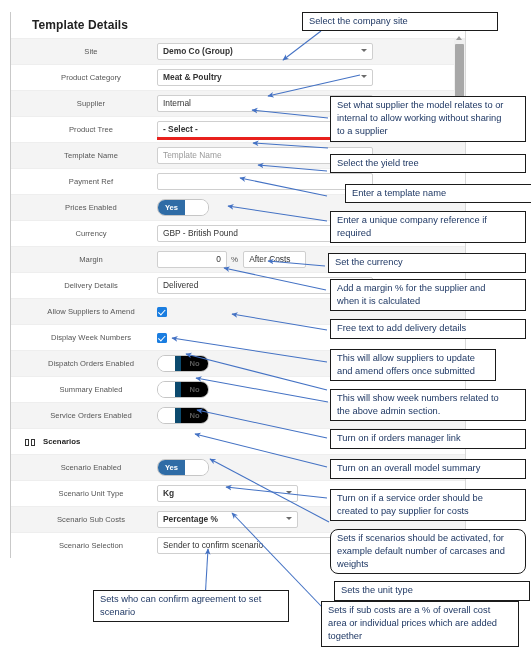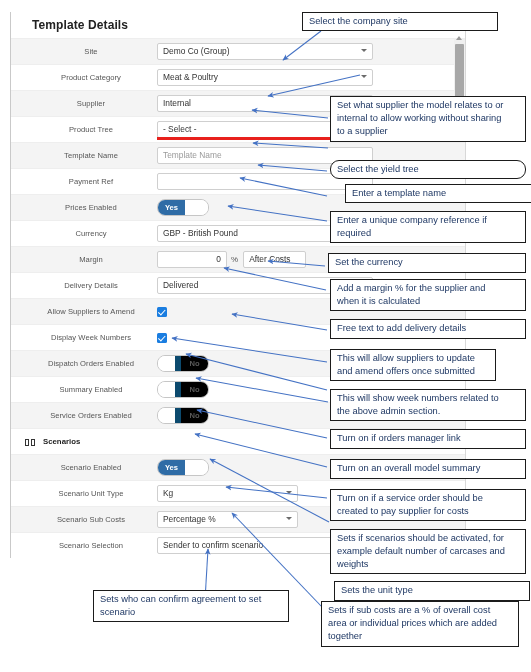--- a/index.html
+++ b/index.html
@@ -91,21 +91,21 @@
     line-height: 15px;
     padding: 0 5px;
     display: block;
     font-family: "Liberation Sans", sans-serif;
   }
   .fld.wide   { width: 216px; }
   .fld.medium { width: 141px; }
   .fld.num    { width: 70px; text-align: right; }
   .fld.small  { width: 63px; }
   .fld.placeholder { color: #9a9a9a; }
-  .fld.sel { position: relative; padding-right: 11px; }
+  .fld.sel { position: relative; padding-right: 11px; font-weight: bold; }
   .sel-wrap { position: relative; display: inline-block; }
   .caret {
     position: absolute;
     right: 6px;
     top: 6px;
     width: 0; height: 0;
     border-left: 3px solid transparent;
     border-right: 3px solid transparent;
     border-top: 3.4px solid #6b6b6b;
     pointer-events: none;
@@ -442,21 +442,21 @@
     <path d="M327,498 L226,487"></path>
     <path d="M322,607 L232,513"></path>
     <path d="M205,600 L208,549"></path>
   </g>
 </svg>
 
 <div class="callout" style="left:302px; top:12px; width:196px; height:19px;">Select the company site</div>
 
 <div class="callout" style="left:330px; top:96px; width:196px; height:46px;">Set what supplier the model relates to or internal to allow working without sharing to a supplier</div>
 
-<div class="callout" style="left:330px; top:160px; width:196px; height:19px;border-radius:9px;">Select the yield tree</div>
+<div class="callout" style="left:330px; top:154px; width:196px; height:19px;">Select the yield tree</div>
 
 <div class="callout" style="left:345px; top:184px; width:196px; height:19px;">Enter a template name</div>
 
 <div class="callout" style="left:330px; top:211px; width:196px; height:32px;">Enter a unique company reference if required</div>
 
 <div class="callout" style="left:328px; top:253px; width:198px; height:20px;">Set the currency</div>
 
 <div class="callout" style="left:330px; top:279px; width:196px; height:32px;">Add a margin % for the supplier and when it is calculated</div>
 
 <div class="callout" style="left:330px; top:319px; width:196px; height:20px;">Free text to add delivery details</div>
@@ -464,19 +464,19 @@
 <div class="callout" style="left:330px; top:349px; width:166px; height:32px;">This will allow suppliers to update and amend offers once submitted</div>
 
 <div class="callout" style="left:330px; top:389px; width:196px; height:32px;">This will show week numbers related to the above admin section.</div>
 
 <div class="callout" style="left:330px; top:429px; width:196px; height:20px;">Turn on if orders manager link</div>
 
 <div class="callout" style="left:330px; top:459px; width:196px; height:20px;">Turn on an overall model summary</div>
 
 <div class="callout" style="left:330px; top:489px; width:196px; height:32px;">Turn on if a service order should be created to pay supplier for costs</div>
 
-<div class="callout" style="left:330px; top:529px; width:196px; height:45px;">Sets if scenarios should be activated, for example default number of carcases and weights</div>
+<div class="callout" style="left:330px; top:529px; width:196px; height:45px;border-radius:8px;">Sets if scenarios should be activated, for example default number of carcases and weights</div>
 
 <div class="callout" style="left:334px; top:581px; width:196px; height:20px;">Sets the unit type</div>
 
 <div class="callout" style="left:321px; top:601px; width:198px; height:46px;">Sets if sub costs are a % of overall cost area or individual prices which are added together</div>
 
 <div class="callout" style="left:93px; top:590px; width:196px; height:32px;">Sets who can confirm agreement to set scenario</div>
 
 </body></html>

